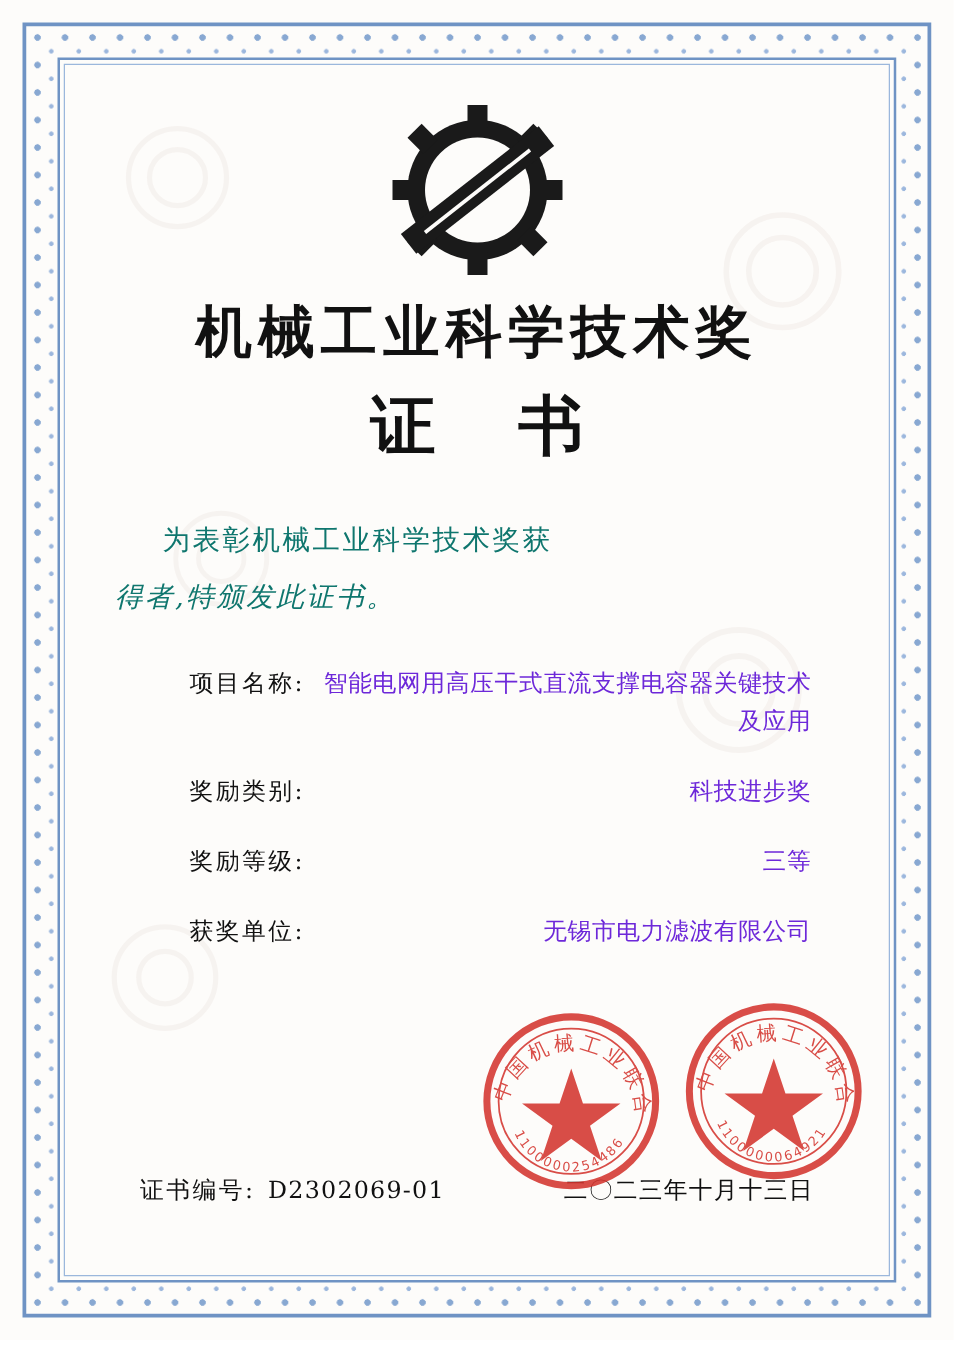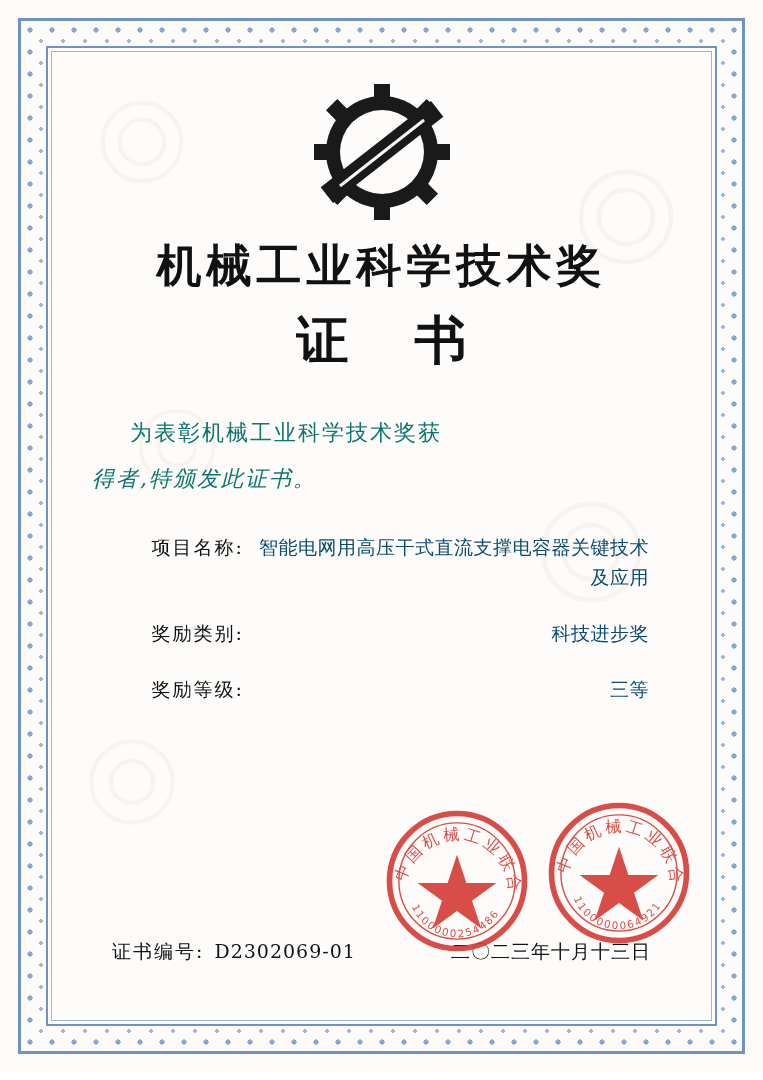--- a/index.html
+++ b/index.html
@@ -149,21 +149,21 @@
     font-size: 19px;
     letter-spacing: 2px;
     color: #111;
     line-height: 30px;
     white-space: nowrap;
   }
   .field-value {
     flex: 1 1 auto;
     font-size: 19px;
     line-height: 30px;
-    color: #0c4a6e;
+    color: #6d28d9;
     letter-spacing: 0.5px;
   }
 
   .footer {
     position: absolute;
     left: 34px;
     right: 34px;
     bottom: 55px;
     display: flex;
     align-items: flex-end;
@@ -285,20 +285,24 @@
         <div class="field-label">项目名称:</div>
         <div class="field-value">智能电网用高压干式直流支撑电容器关键技术及应用</div>
       </div>
       <div class="field-row">
         <div class="field-label">奖励类别:</div>
         <div class="field-value">科技进步奖</div>
       </div>
       <div class="field-row">
         <div class="field-label">奖励等级:</div>
         <div class="field-value">三等</div>
+      </div>
+      <div class="field-row">
+        <div class="field-label">获奖单位:</div>
+        <div class="field-value">无锡市电力滤波有限公司</div>
       </div>
     </div>
 
     <div class="footer">
       <div class="cert-no">
         <span class="label">证书编号:</span><span>D2302069-01</span>
       </div>
       <div class="cert-date">二〇二三年十月十三日</div>
     </div>
 

